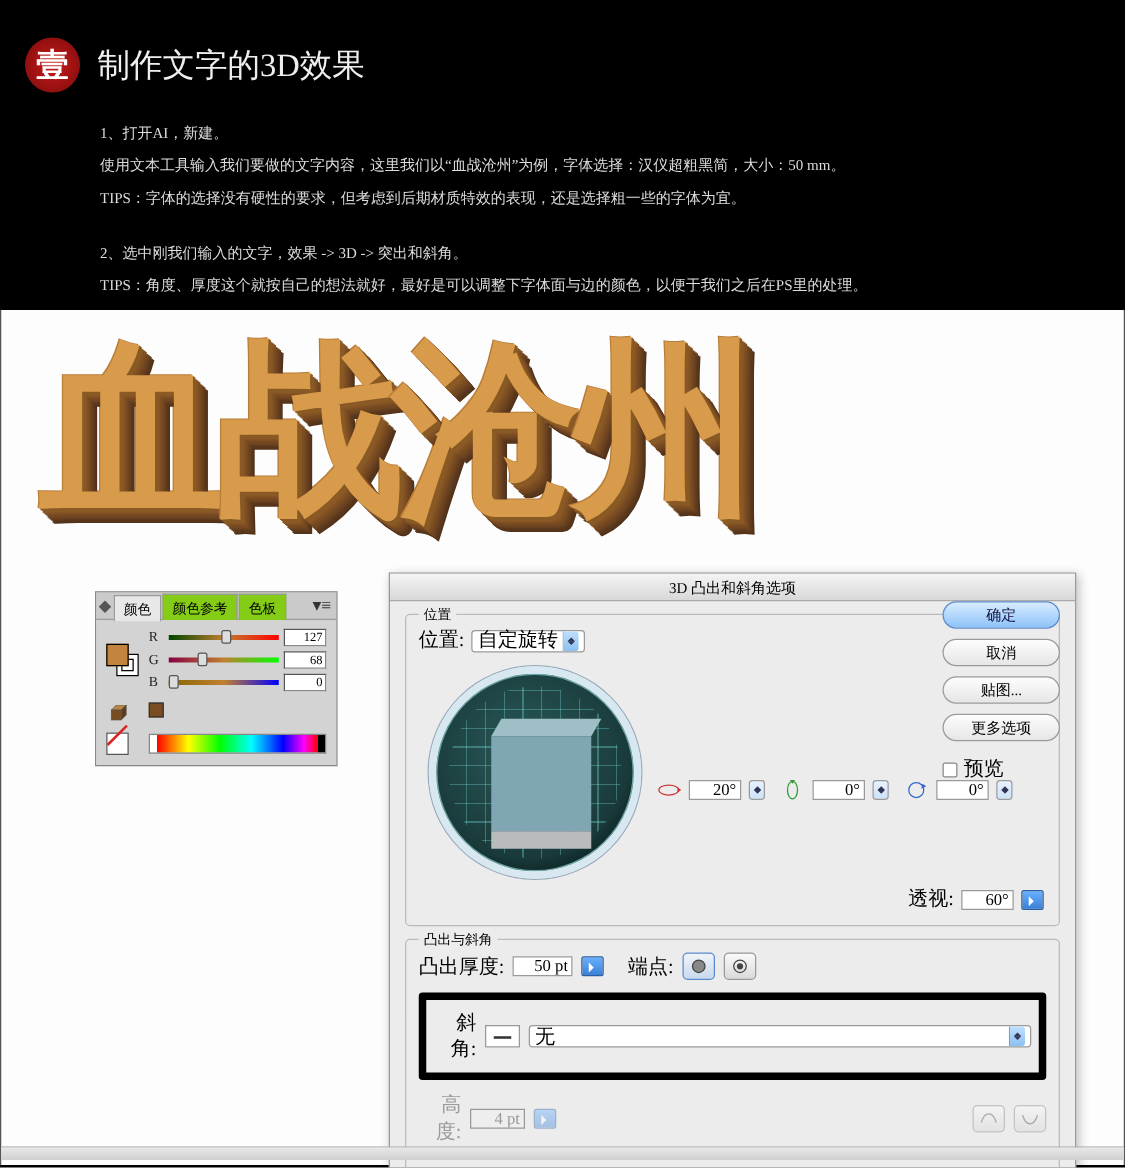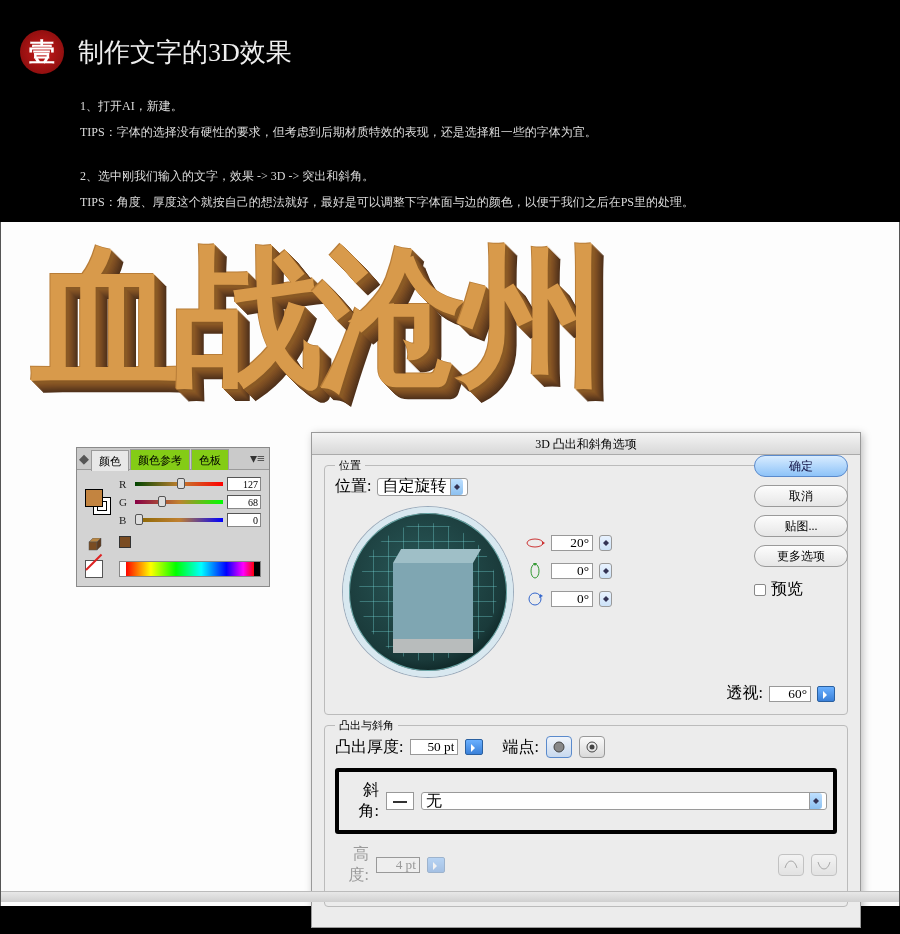--- a/index.html
+++ b/index.html
@@ -71,21 +71,21 @@
 .preview3d:before { content:""; position:absolute; inset:10px; border-radius:50%;
   background:
    repeating-linear-gradient(0deg, transparent 0 14px, rgba(120,220,220,.35) 14px 15px),
    repeating-linear-gradient(90deg, transparent 0 14px, rgba(120,220,220,.35) 14px 15px);}
 .cube3d { position: absolute; left: 44px; top: 36px; width: 80px; height: 104px;}
 .cface { position: absolute; }
 .ctop { left: 0; top: 0; width: 80px; height: 14px; background: #9fbfc7; transform: skewX(-30deg); transform-origin: bottom left;}
 .cfront { left: 0; top: 14px; width: 80px; height: 76px; background: #7fa6b2; }
 .cbase { left: 0; top: 90px; width: 80px; height: 14px; background: #b8bcbc; }
 
-.rot-col { display: flex; flex-direction: column; gap: 12px; padding-top: 28px; align-items: center;}
+.rot-col { display: flex; flex-direction: row; gap: 12px; padding-top: 28px; align-items: center;}
 .rrow { display: flex; align-items: center; gap: 6px; }
 .ricon { width: 20px; height: 16px; }
 .rinput { width: 42px; height: 16px; background: #fff; border: 1px solid #999; text-align:right; padding: 0 3px;}
 .step-arrows { width: 13px; height: 16px; background: linear-gradient(#e8f2ff,#cde2f8); border: 1px solid #9a9a9a; border-radius: 3px; position: relative;}
 .step-arrows:before { content:""; position:absolute; left:3px; top:1px; border:3px solid transparent; border-bottom-color:#335;}
 .step-arrows:after { content:""; position:absolute; left:3px; bottom:1px; border:3px solid transparent; border-top-color:#335;}
 
 .persp-row { display: flex; align-items: center; justify-content: flex-end; gap: 6px; margin-top: 6px; margin-right: 2px;}
 .bluebtn { width: 18px; height: 16px; background: linear-gradient(#6ab0ff,#3a80d8); border: 1px solid #2a60a0; border-radius: 2px; position:relative;}
 .bluebtn:after{ content:""; position:absolute; left:5px; top:4px; border:4px solid transparent; border-left-color:#fff;}
@@ -112,20 +112,21 @@
 
 <div class="header">
   <div class="seal">
       <span>壹</span>
     </div>
   <div class="title">制作文字的3D效果</div>
 </div>
 
 <div class="instructions">
   <p>1、打开AI，新建。</p>
+  <p>使用文本工具输入我们要做的文字内容，这里我们以“血战沧州”为例，字体选择：汉仪超粗黑简，大小：50 mm。</p>
   <p>TIPS：字体的选择没有硬性的要求，但考虑到后期材质特效的表现，还是选择粗一些的字体为宜。</p>
   <p class="block2">2、选中刚我们输入的文字，效果 -&gt; 3D -&gt; 突出和斜角。</p>
   <p>TIPS：角度、厚度这个就按自己的想法就好，最好是可以调整下字体面与边的颜色，以便于我们之后在PS里的处理。</p>
 </div>
 
 <div class="workarea">
 
   <div class="text3d">
     <span class="glyph">血</span>
     <span class="glyph">战</span>
@@ -265,21 +266,21 @@
                 <circle cx="8" cy="7" r="5" fill="none" stroke="#444"></circle>
               </svg>
             </div>
           <div class="cap-btn">
               <svg viewBox="0 0 16 14">
                 <circle cx="8" cy="7" r="5" fill="none" stroke="#444"></circle>
                 <circle cx="8" cy="7" r="2.5" fill="#444"></circle>
               </svg>
             </div>
         </div>
-        <div class="er-row" style="border:4px solid #000000; padding:8px 6px; border-radius:3px;">
+        <div class="er-row" style="border:6px solid #000000; padding:8px 6px; border-radius:3px;">
           <span style="width:34px;text-align:right">斜角:</span>
           <div class="bevel-prev"></div>
           <div class="select" style="flex:1">
             <span style="flex:1">无</span>
               <span class="arrows"></span>
           </div>
         </div>
         <div class="er-row">
           <span style="width:34px;text-align:right" class="disabled">高度:</span>
           <input class="rinput disabled" style="width: 44px; background: rgb(238, 238, 238);" disabled="" value="4 pt">

